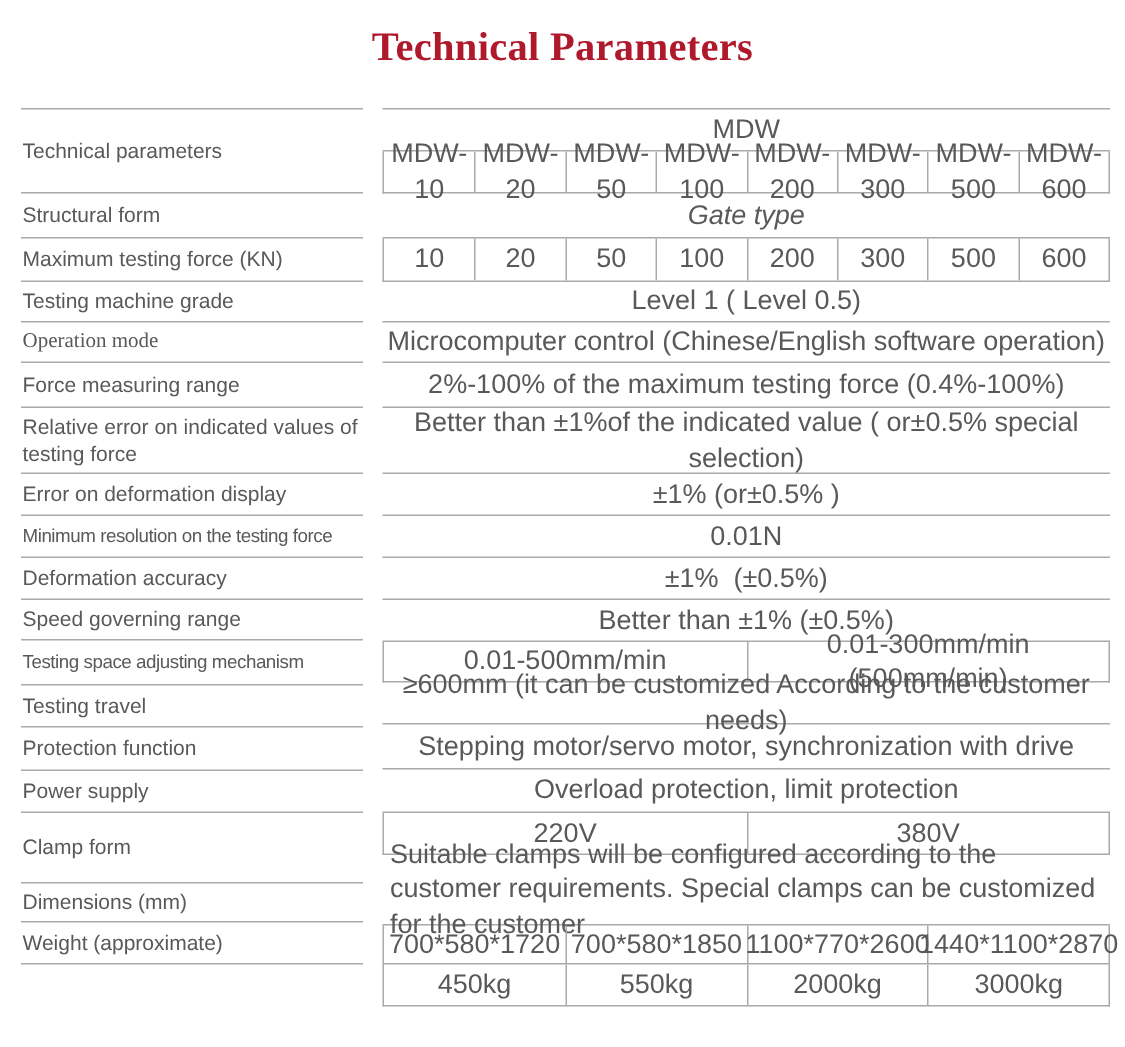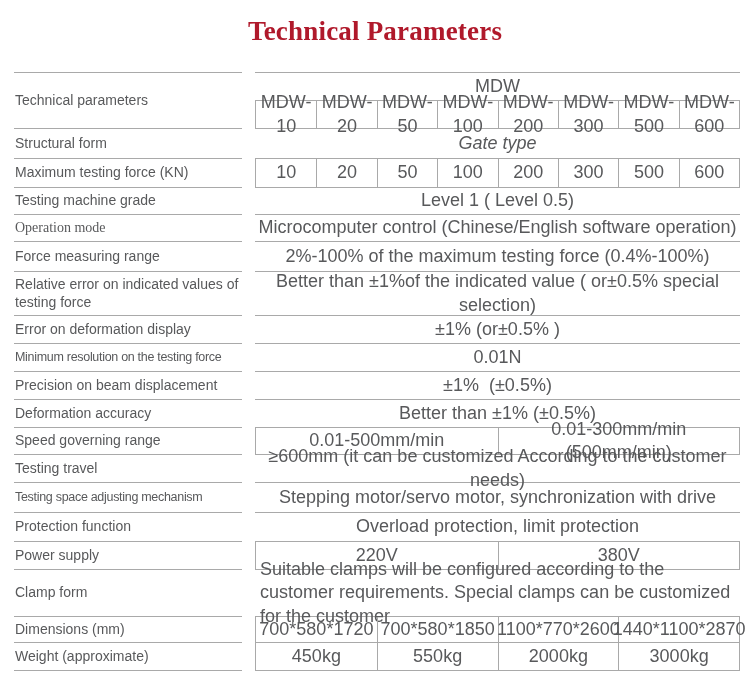--- a/index.html
+++ b/index.html
@@ -40,25 +40,24 @@
     <div class="labels" id="labels-col">
         <div class="lrow" style="height: 56px;">Technical parameters</div>
         <div class="lrow" style="height: 30px;">Structural form</div>
         <div class="lrow" style="height: 29px;">Maximum testing force (KN)</div>
         <div class="lrow" style="height: 27px;">Testing machine grade</div>
         <div class="lrow" style="height: 27px; font-family: Liberation Serif, serif;">Operation mode</div>
         <div class="lrow" style="height: 30px;">Force measuring range</div>
         <div class="lrow" style="height: 44px;">Relative error on indicated values of testing force</div>
         <div class="lrow" style="height: 28px;">Error on deformation display</div>
         <div class="lrow condensed" style="height: 28px;">Minimum resolution on the testing force</div>
-        <div class="lrow" style="height: 28px;">Precision on beam displacement</div>
         <div class="lrow" style="height: 28px;">Deformation accuracy</div>
         <div class="lrow" style="height: 27px;">Speed governing range</div>
+        <div class="lrow condensed" style="height: 30px;">Testing space adjusting mechanism</div>
         <div class="lrow" style="height: 28px;">Testing travel</div>
-        <div class="lrow condensed" style="height: 30px;">Testing space adjusting mechanism</div>
         <div class="lrow" style="height: 29px;">Protection function</div>
         <div class="lrow" style="height: 28px;">Power supply</div>
         <div class="lrow" style="height: 47px;">Clamp form</div>
         <div class="lrow" style="height: 26px;">Dimensions (mm)</div>
         <div class="lrow" style="height: 28px;">Weight (approximate)</div>
       </div>
     <div class="gap"></div>
     <div class="datacol" id="data-col">
         <div class="drow" style="height: 28px;">
           <div class="dcell" style="width: 100%;">MDW</div>

